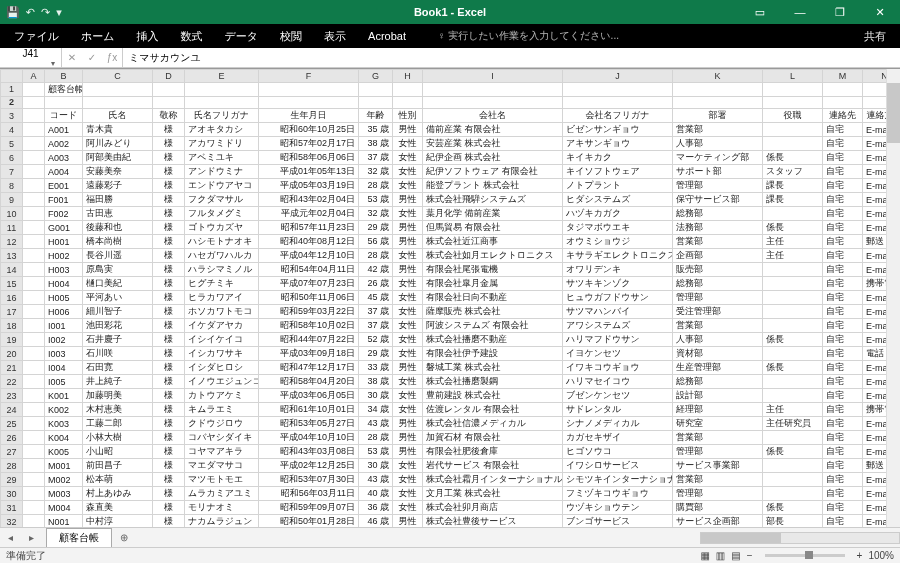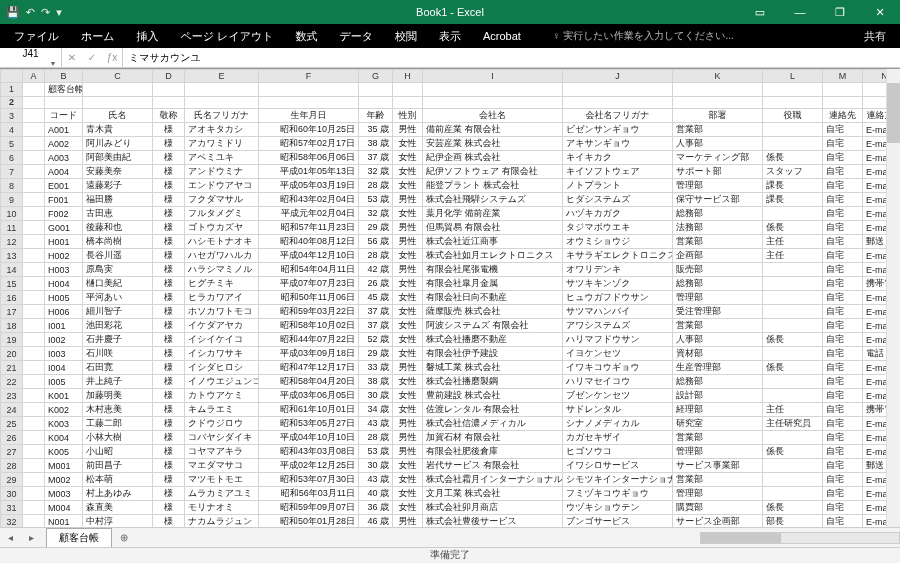--- a/index.html
+++ b/index.html
@@ -1,20 +1,20 @@
 <!DOCTYPE html>
 <html><head>
 <meta charset="utf-8">
 <style>
 *{box-sizing:border-box;margin:0;padding:0;font-family:"Meiryo UI","Yu Gothic",sans-serif;}
 body{background:#fff;width:900px;height:563px;overflow:hidden;font-size:10px;}
 .title-bar{background:#0f7a4a;height:24px;display:flex;align-items:center;color:#fff;position:relative;}
 .qat{display:flex;gap:6px;padding:0 6px;align-items:center;}
 .qat span{opacity:.9;font-size:11px;}
-.title-center{position:absolute;left:50%;transform:translateX(-50%);font-size:11px;}
+.title-center{position:absolute;left:50%;transform:translateX(-50%);font-size:11px;font-weight:bold;}
 .win-btns{position:absolute;right:0;display:flex;}
 .win-btns div{width:40px;height:24px;display:flex;align-items:center;justify-content:center;font-size:11px;}
 .win-btns .close{background:transparent;}
 .ribbon-tabs{background:#000000;height:24px;display:flex;align-items:center;color:#fff;font-size:11px;padding:0 4px;gap:2px;}
 .ribbon-tabs .tab{padding:0 10px;height:24px;display:flex;align-items:center;cursor:pointer;}
 .ribbon-tabs .tell{opacity:.7;margin-left:20px;font-size:10px;}
 .ribbon-tabs .share{margin-left:auto;padding:0 10px;opacity:.9;text-align:right;}
 .formula-bar{height:20px;display:flex;align-items:center;border-bottom:1px solid #ccc;background:#fff;}
 .name-box{width:62px;border-right:1px solid #ccc;padding:0 6px;font-size:10px;display:flex;align-items:center;height:100%;flex-direction:column;}
 .name-box .dd{margin-left:auto;color:#666;font-size:8px;}
@@ -29,21 +29,21 @@
 .corner{background:#e6e6e6;width:22px;}
 tr:nth-child(1) td,tr:nth-child(3) td{font-weight:bold;}
 td.c{text-align:center;}
 td.r{text-align:right;}
 .sheet-tabs{position:absolute;bottom:16px;left:0;right:0;height:20px;background:#f3f3f3;border-top:1px solid #ccc;display:flex;align-items:center;font-size:10px;}
 .sheet-tabs .nav{padding:0 8px;color:#666;}
 .sheet-tabs .stab{padding:2px 12px;background:#fff;border:1px solid #aaa;border-bottom:none;margin-left:4px;}
 .sheet-tabs .add{padding:0 8px;color:#666;}
 .sheet-tabs .hscroll{margin-left:auto;width:200px;height:12px;background:#e8e8e8;border:1px solid #ccc;position:relative;}
 .sheet-tabs .hscroll .thumb{position:absolute;left:0;width:80px;height:100%;background:#c8c8c8;}
-.status-bar{position:absolute;bottom:0;left:0;right:0;height:16px;background:#f3f3f3;border-top:1px solid #ccc;display:flex;align-items:center;font-size:10px;padding:0 6px;color:#444;flex-direction:column;}
+.status-bar{position:absolute;bottom:0;left:0;right:0;height:16px;background:#f3f3f3;border-top:1px solid #ccc;display:flex;align-items:center;font-size:10px;padding:0 6px;color:#444;}
 .status-bar .views{margin-left:auto;display:flex;gap:6px;align-items:center;}
 .status-bar .slider{width:80px;height:3px;background:#ccc;margin:0 6px;position:relative;}
 .status-bar .slider::after{content:"";position:absolute;left:50%;top:-3px;width:8px;height:8px;background:#888;}
 .vscroll{position:absolute;right:0;top:0;width:14px;height:100%;background:#f0f0f0;border-left:1px solid #ddd;}
 .vscroll .thumb{position:absolute;top:14px;width:100%;height:60px;background:#c8c8c8;}
 </style>
 </head>
 <body>
 
 <div class="title-bar">
@@ -59,21 +59,20 @@
     <div>—</div>
     <div>❐</div>
     <div class="close">✕</div>
   </div>
 </div>
 
 <div class="ribbon-tabs">
   <div class="tab">ファイル</div>
   <div class="tab">ホーム</div>
   <div class="tab">挿入</div>
-  <div class="tab">ページ レイアウト</div>
   <div class="tab">数式</div>
   <div class="tab">データ</div>
   <div class="tab">校閲</div>
   <div class="tab">表示</div>
   <div class="tab">Acrobat</div>
   <div class="tell">♀ 実行したい作業を入力してください...</div>
   <div class="share">共有</div>
 </div>
 
 <div class="formula-bar">

